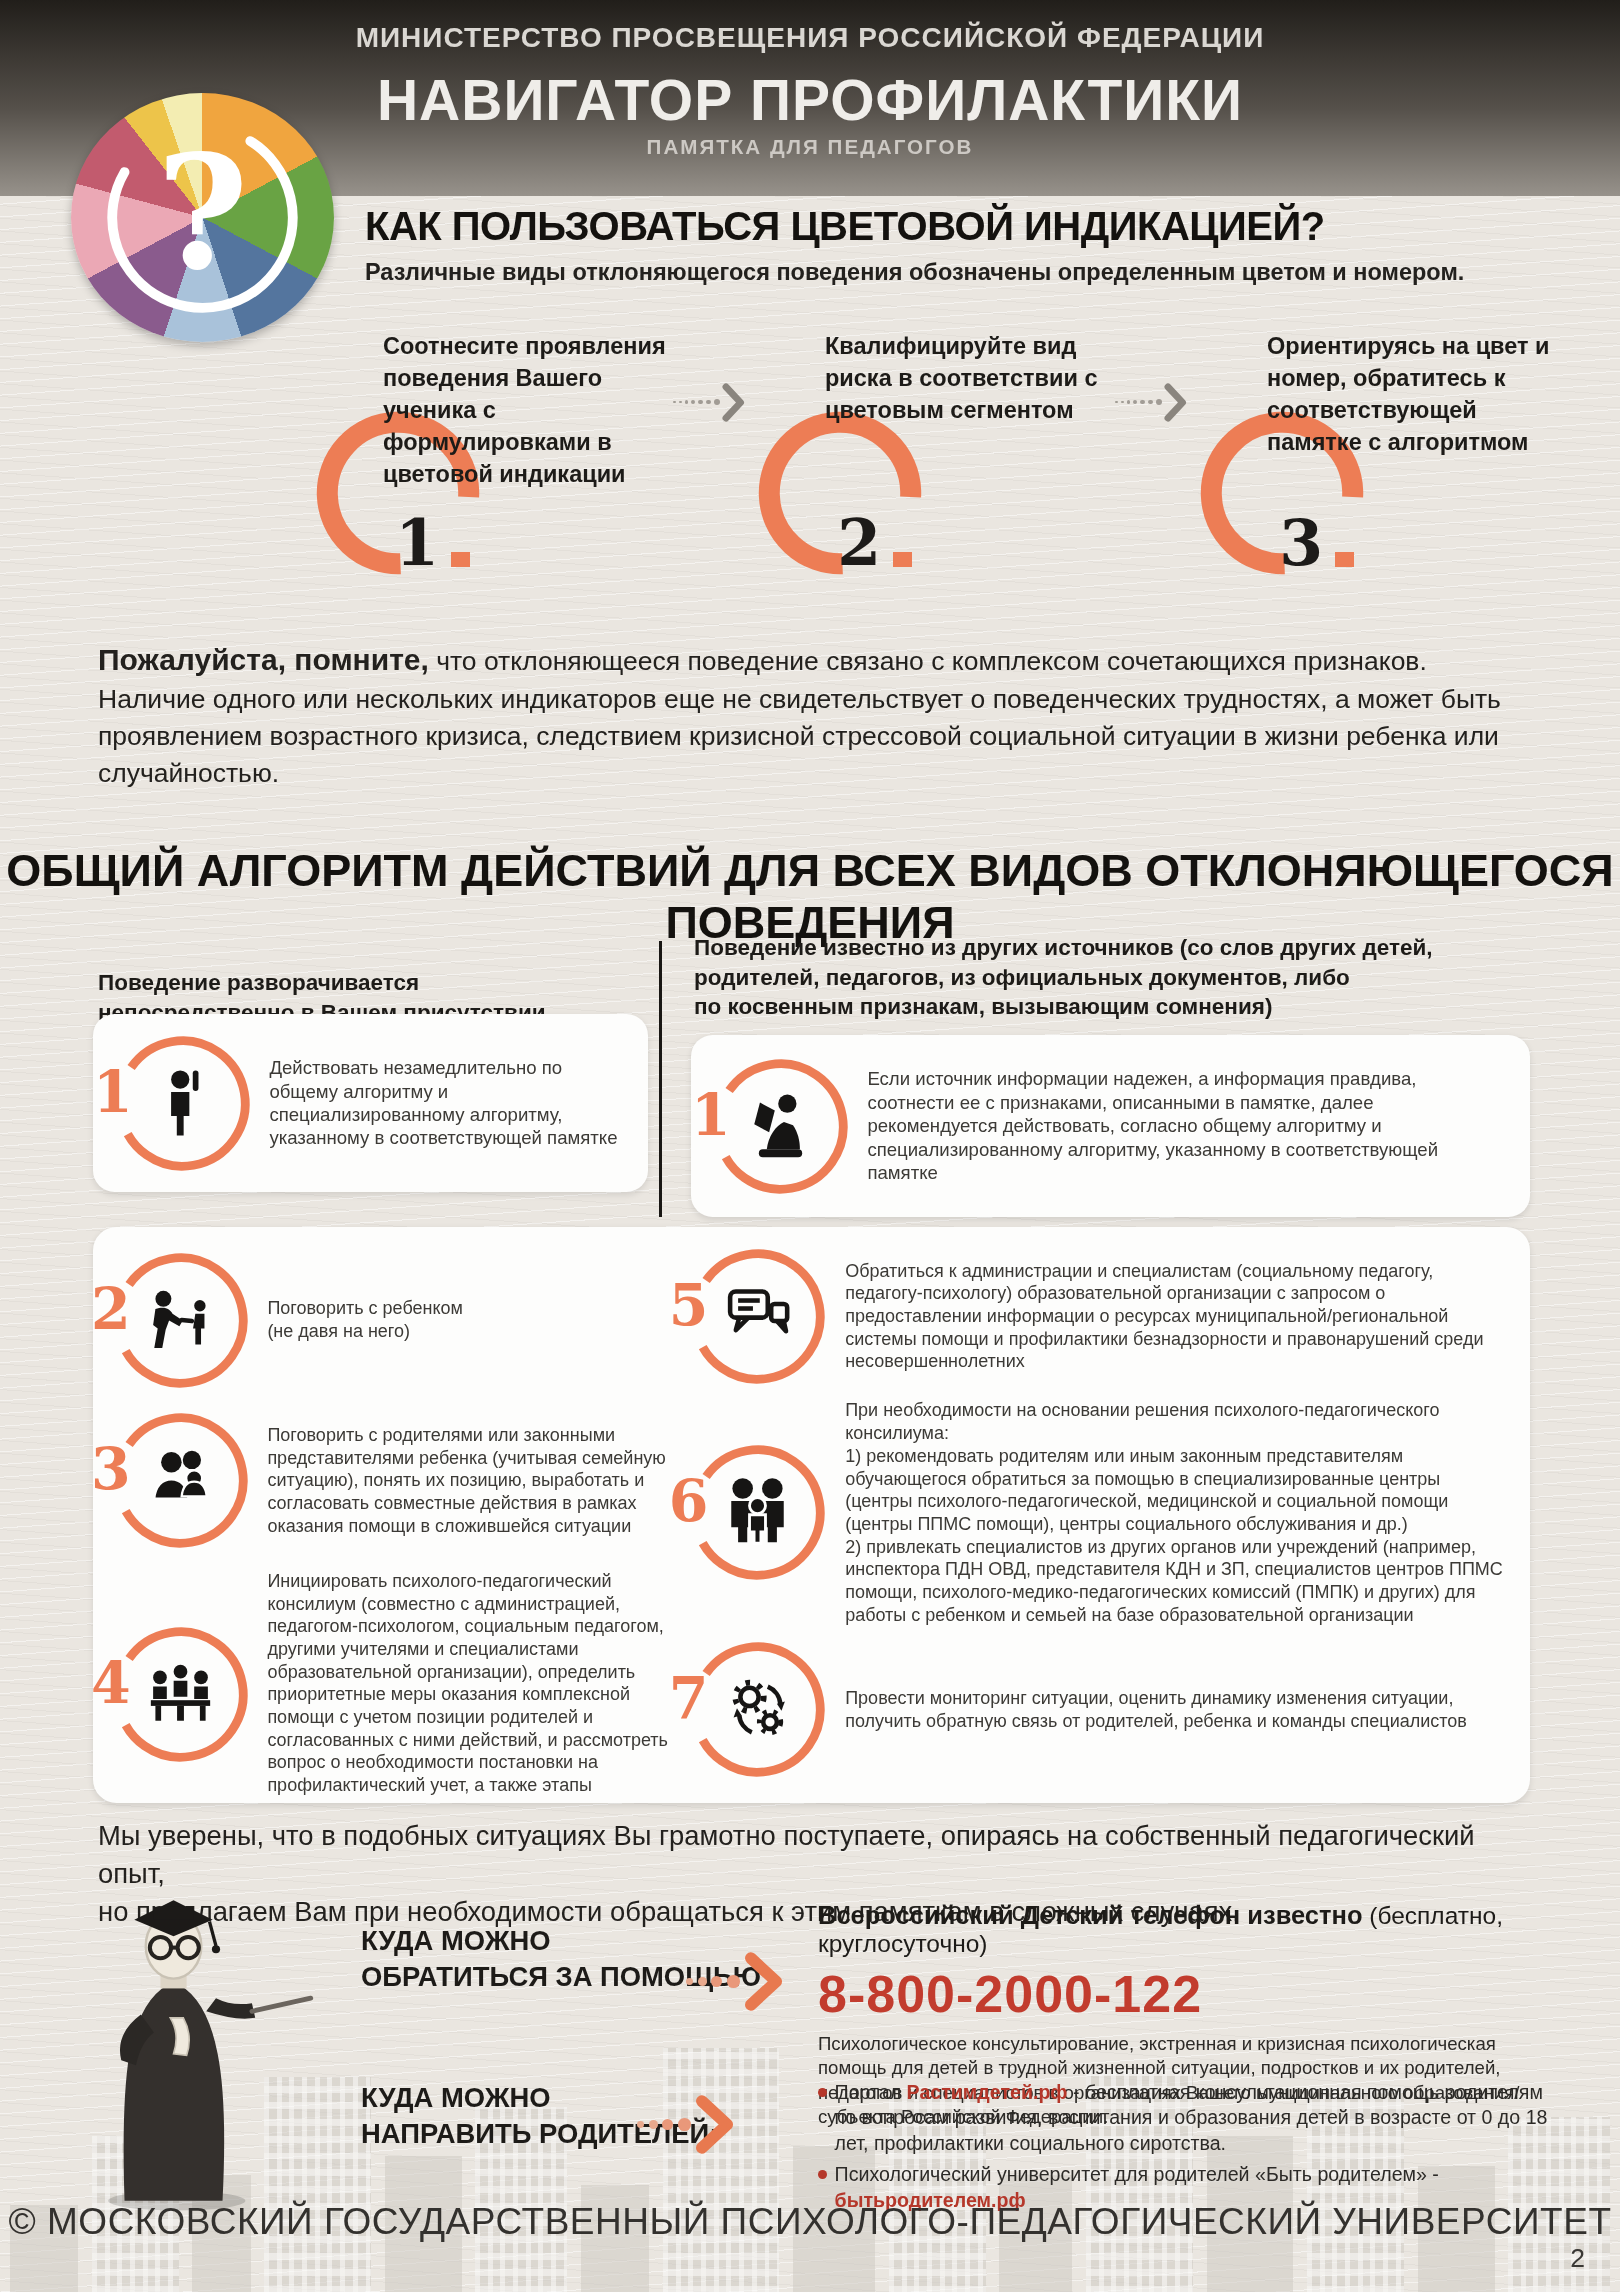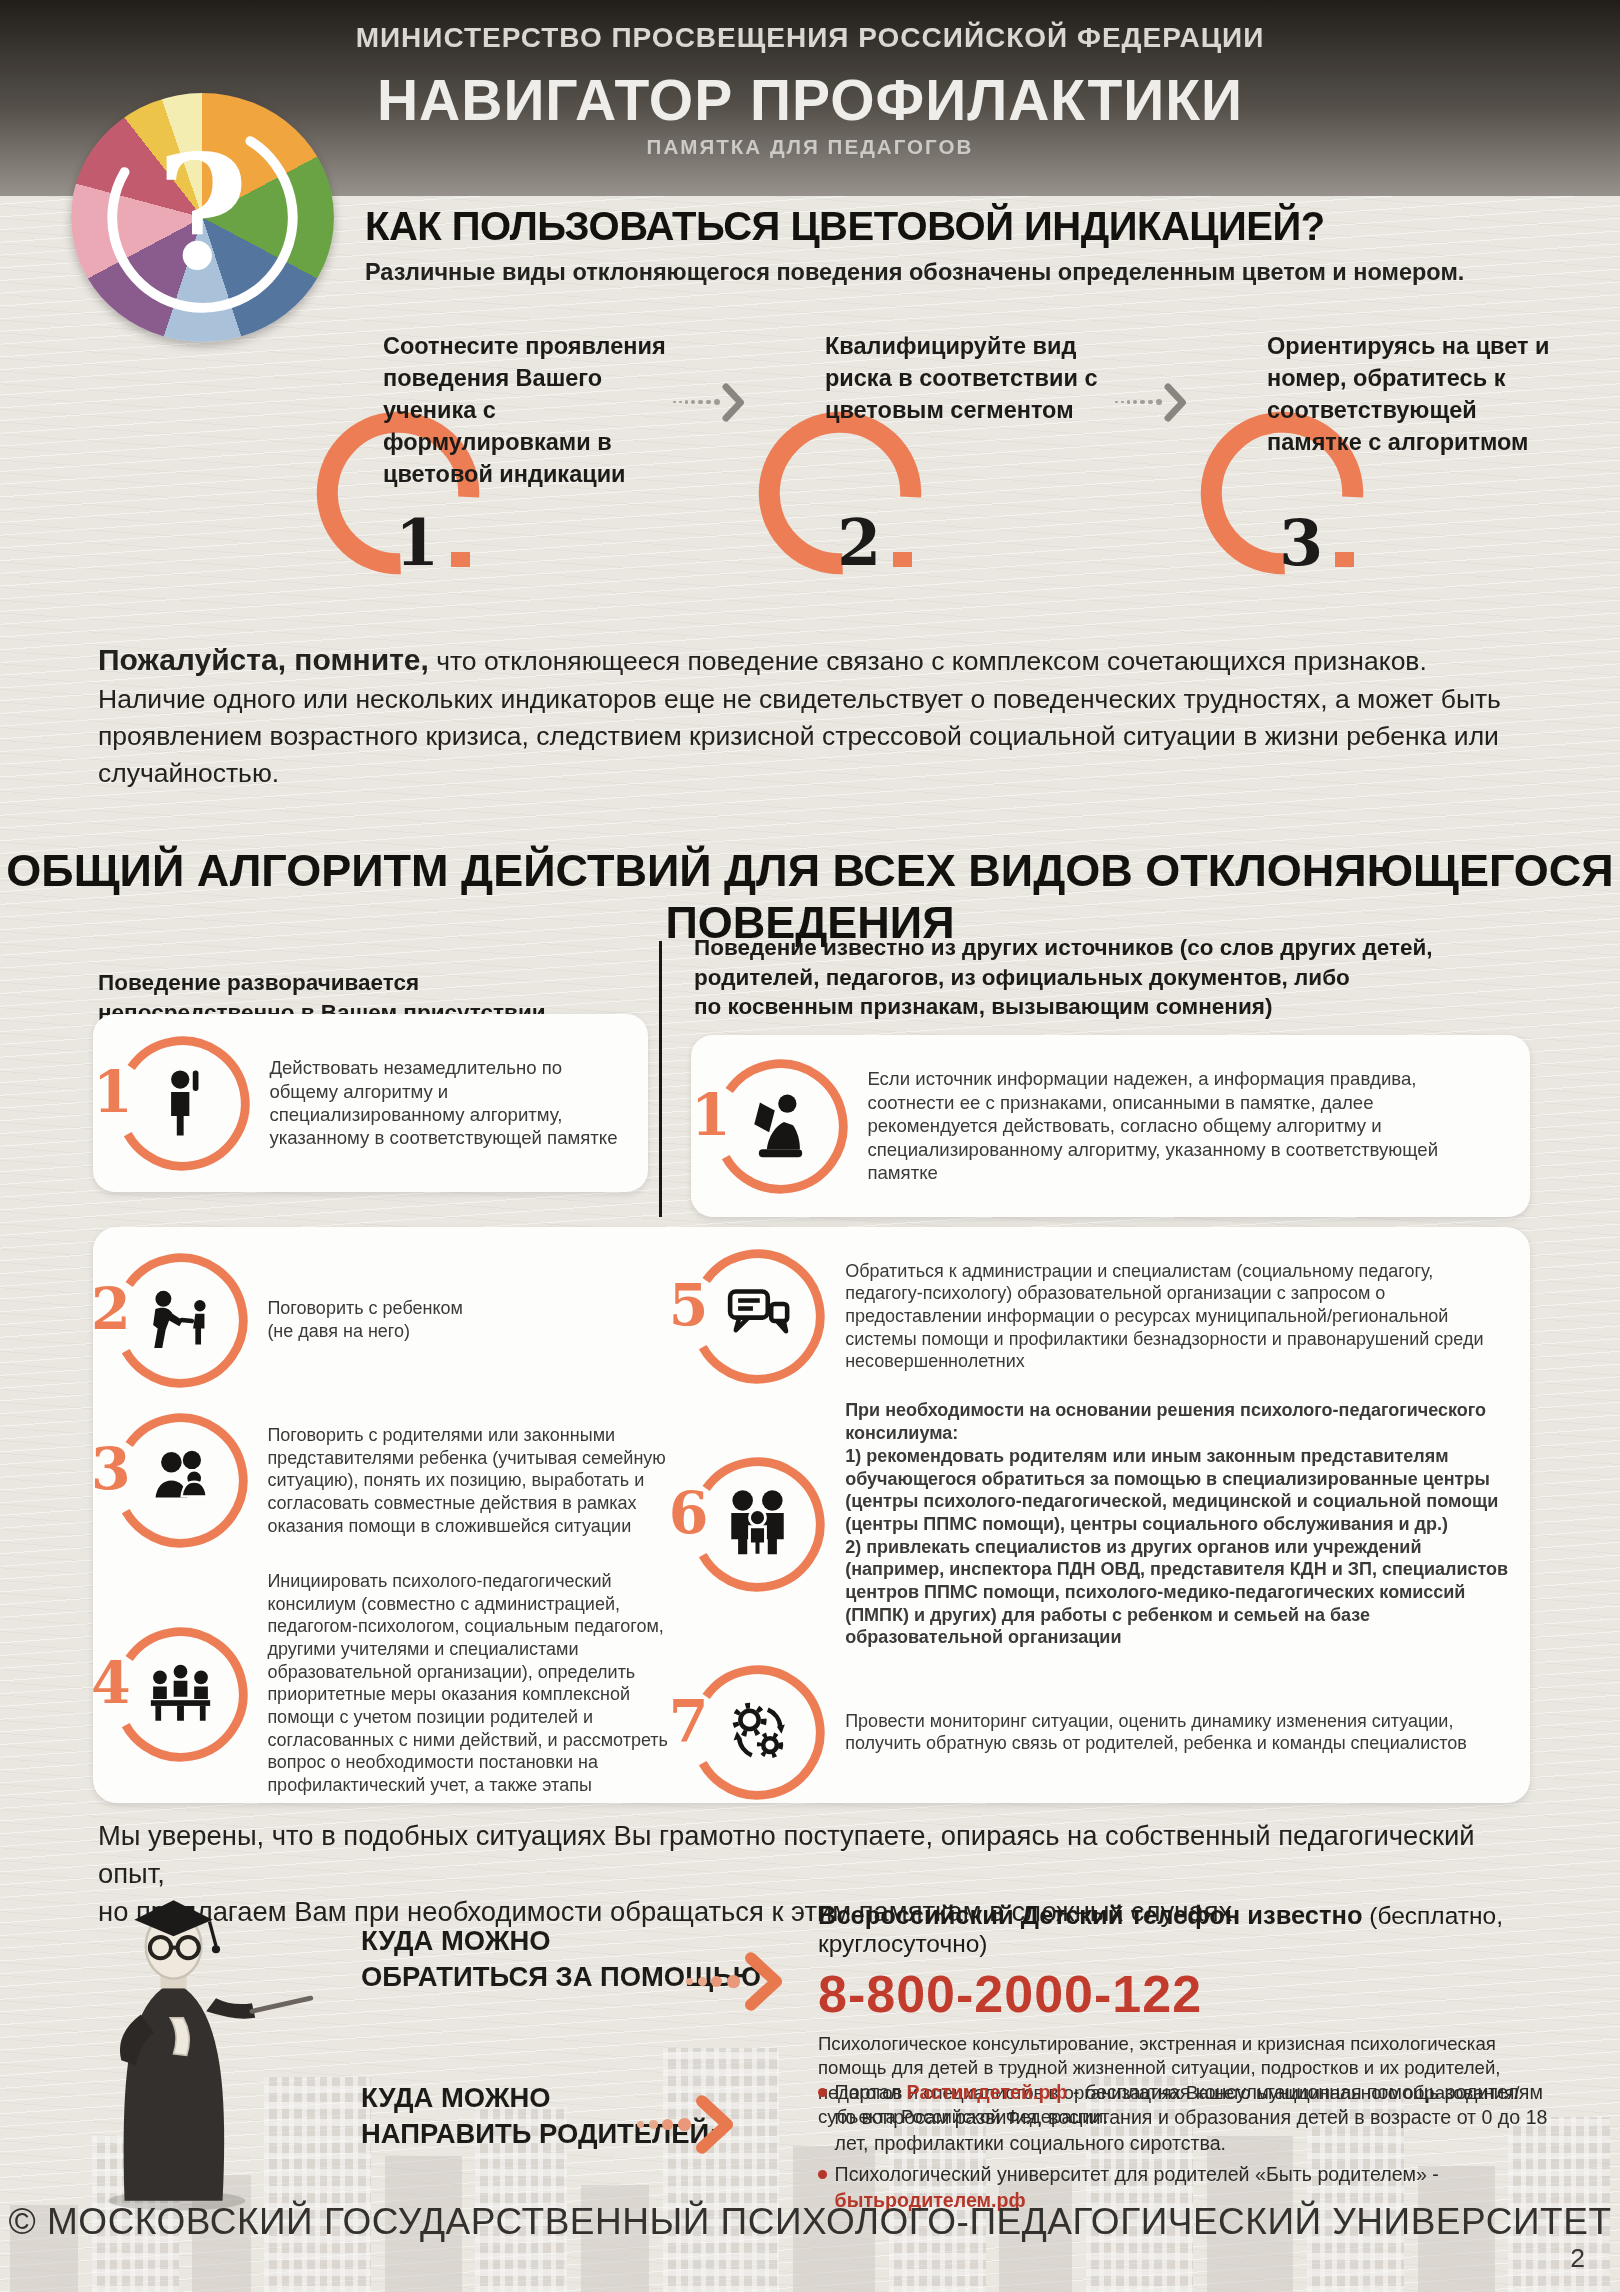--- a/index.html
+++ b/index.html
@@ -340,21 +340,21 @@
           <div class="num">6</div>
           <svg class="ic" viewBox="0 0 64 64" fill="#161514">
             <circle cx="19" cy="11" r="9"></circle>
               <circle cx="45" cy="11" r="9"></circle>
             <path d="M9 22h20v23h-6v13h-8V45H9z"></path>
             <path d="M35 22h20v23h-6v13h-8V45h-6z"></path>
             <circle cx="32" cy="26" r="7" stroke="#fff" stroke-width="2.5"></circle>
             <path d="M25 34h14v15h-4v10h-6V49h-4z" stroke="#fff" stroke-width="2.5"></path>
           </svg>
         </div>
-        <div class="itxt" style="white-space: pre-line; font-weight: bold;">При необходимости на основании решения психолого-педагогического консилиума:
+        <div class="itxt" style="white-space: pre-line;">При необходимости на основании решения психолого-педагогического консилиума:
 1)   рекомендовать родителям или иным законным представителям обучающегося обратиться за помощью в специализированные центры (центры психолого-педагогической, медицинской и социальной помощи (центры ППМС помощи), центры социального обслуживания и др.)
 2)   привлекать специалистов из других органов или учреждений (например, инспектора ПДН ОВД, представителя КДН и ЗП, специалистов центров ППМС помощи, психолого-медико-педагогических комиссий (ПМПК) и других) для работы с ребенком и семьей на базе образовательной организации</div>
       </div>
 
       <div class="item" style="margin-top:9.8px">
         <div class="ring">
           <svg class="arc" width="147" height="147" viewBox="0 0 150 150">
               <circle cx="75" cy="75" r="64" fill="none" stroke="#ed7d55" stroke-width="9" stroke-dasharray="330 75" transform="rotate(-145 75 75)"></circle>
             </svg>
           <div class="num">7</div>

